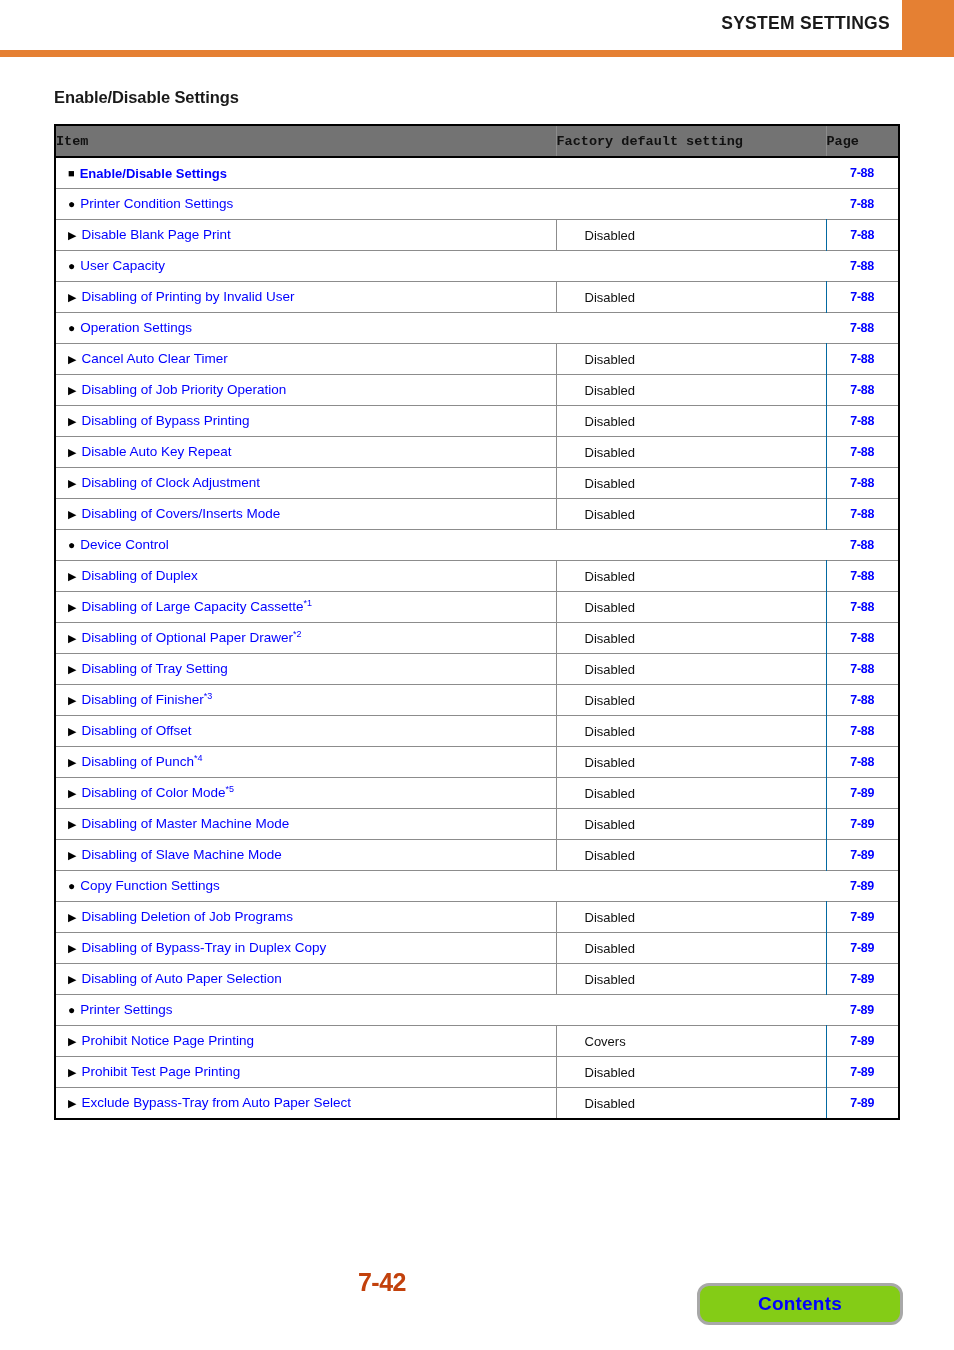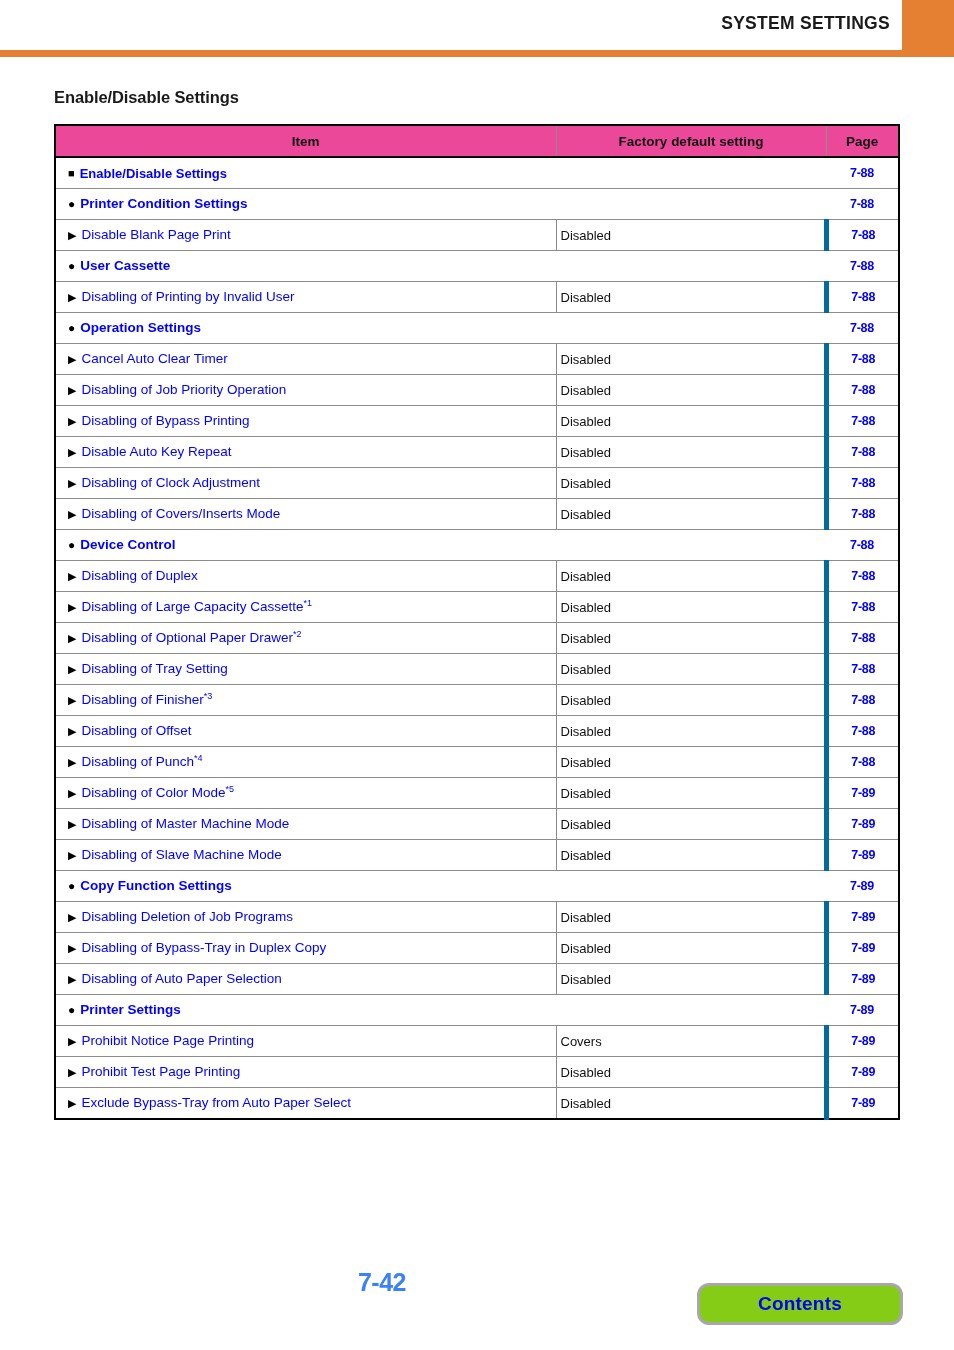--- a/index.html
+++ b/index.html
@@ -71,70 +71,71 @@
     width: 844px;
     border-collapse: collapse;
     table-layout: fixed;
     border: 2.5px solid #000000;
   }
   .settings-table col.col-item    { width: 501px; }
   .settings-table col.col-default { width: 270px; }
   .settings-table col.col-page    { width: 73px; }
 
   .settings-table th {
-    background: #ec4899;
+    background: #737373;
     font-size: 13.5px;
     font-weight: bold;
     color: #111111;
-    text-align: center;
+    text-align: left;
     height: 30px;
     padding: 0;
     border-bottom: 2.5px solid #000000;
+    font-family: Liberation Mono, monospace;
   }
   .settings-table th.th-item    { border-right: 1px solid #8c8c8c; }
   .settings-table th.th-default { border-right: 1px solid #8c8c8c; }
 
   .settings-table td {
     height: 30px;
     padding: 0;
     font-size: 13px;
     color: #111111;
     border-top: 1px solid #8c8c8c;
     vertical-align: middle;
   }
   .settings-table tr:first-child td { border-top: none; }
 
   td.cell-item {
     border-right: 1px solid #8c8c8c;
     padding-left: 12px;
   }
   td.cell-item.spanning { border-right: none; }
   td.cell-default {
-    border-right: 5px solid #0369a1;
-    padding-left: 4px;
+    border-right: 1px solid #0369a1;
+    padding-left: 28px;
   }
   td.cell-page {
     text-align: center;
     color: #0000ff;
     font-size: 12.5px;
     font-weight: bold;
     letter-spacing: -0.2px;
   }
 
   
   .item-label {
     display: inline-block;
     color: #0000ff;
     white-space: nowrap;
   }
   .lvl-section .item-label {
     font-weight: bold;
     font-size: 13px;
   }
-  .lvl-group  .item-label { font-size: 13.5px; font-weight: bold; }
+  .lvl-group  .item-label { font-size: 13.5px; font-weight: normal; }
   .lvl-leaf   .item-label { font-size: 13.5px; font-weight: normal; }
 
   .marker {
     display: inline-block;
     color: #000000;
     vertical-align: middle;
     margin-right: 5px;
   }
   .marker-square   { font-size: 11px; position: relative; top: -1px; }
   .marker-circle   { font-size: 12px; position: relative; top: -1px; }
@@ -153,21 +154,21 @@
 
   
   .page-number {
     position: absolute;
     left: 0;
     top: 1268px;
     width: 764px;
     text-align: center;
     font-size: 25px;
     font-weight: bold;
-    color: #3b82f6;
+    color: #c2410c;
     letter-spacing: -0.5px;
   }
   .contents-button {
     position: absolute;
     left: 697px;
     top: 1283px;
     width: 206px;
     height: 42px;
     box-sizing: border-box;
     border: 3px solid #a8a8a8;
@@ -213,21 +214,21 @@
       <tr class="lvl-group">
         <td class="cell-item indent-group spanning" colspan="2"><span class="marker marker-circle">●</span><span class="item-label">Printer Condition Settings</span></td>
         <td class="cell-page">7-88</td>
       </tr>
       <tr class="lvl-leaf">
         <td class="cell-item indent-leaf"><span class="marker marker-triangle">▶</span><span class="item-label">Disable Blank Page Print</span></td>
         <td class="cell-default">Disabled</td>
         <td class="cell-page">7-88</td>
       </tr>
       <tr class="lvl-group">
-        <td class="cell-item indent-group spanning" colspan="2"><span class="marker marker-circle">●</span><span class="item-label">User Cassette</span></td>
+        <td class="cell-item indent-group spanning" colspan="2"><span class="marker marker-circle">●</span><span class="item-label">User Capacity</span></td>
         <td class="cell-page">7-88</td>
       </tr>
       <tr class="lvl-leaf">
         <td class="cell-item indent-leaf"><span class="marker marker-triangle">▶</span><span class="item-label">Disabling of Printing by Invalid User</span></td>
         <td class="cell-default">Disabled</td>
         <td class="cell-page">7-88</td>
       </tr>
       <tr class="lvl-group">
         <td class="cell-item indent-group spanning" colspan="2"><span class="marker marker-circle">●</span><span class="item-label">Operation Settings</span></td>
         <td class="cell-page">7-88</td>

